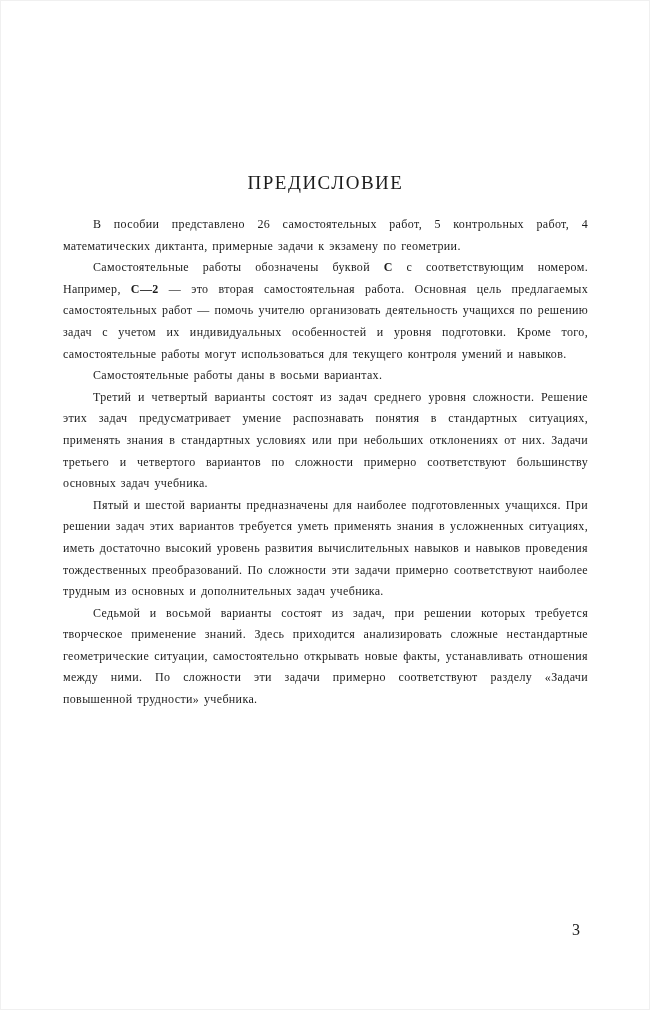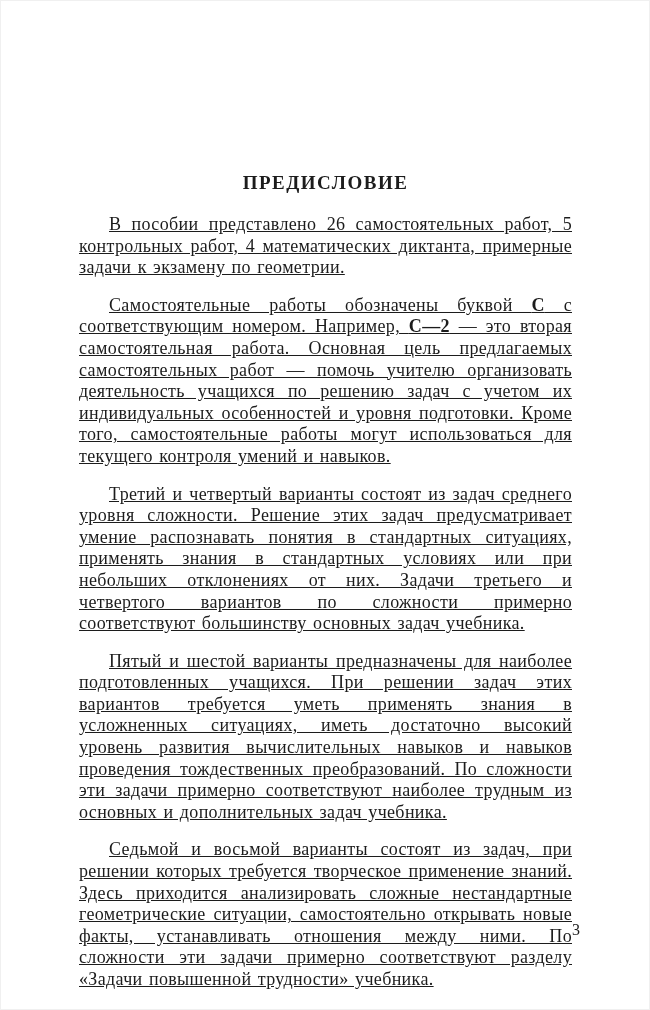--- a/index.html
+++ b/index.html
@@ -21,32 +21,31 @@
   .content {
     position: absolute;
     top: 172px;
     left: 63px;
     width: 525px;
   }
   .title {
     margin: 0 0 20px 0;
     text-align: center;
     font-size: 19px;
-    font-weight: bold;
+    font-weight: normal;
     letter-spacing: 1.5px;
   }
   .paragraphs p {
-    margin: 16px;
-    font-size: 18px;
+    margin: 0;
+    font-size: 12px;
     line-height: 21.6px;
     text-align: justify;
     text-indent: 30px;
     letter-spacing: 0.35px;
     word-spacing: 1.5px;
-    text-decoration: underline;
   }
   .paragraphs p b {
     font-weight: bold;
   }
   .page-number {
     position: absolute;
     top: 921px;
     right: 70px;
     font-size: 16px;
     color: #1c1c1c;
@@ -54,19 +53,20 @@
 </style>
 </head>
 <body>
 
 <div class="page">
   <div class="content">
     <h1 class="title">ПРЕДИСЛОВИЕ</h1>
     <div class="paragraphs">
         <p>В пособии представлено 26 самостоятельных работ, 5 контрольных работ, 4 математических диктанта, примерные задачи к экзамену по геометрии.</p>
         <p>Самостоятельные работы обозначены буквой <b>С</b> с соответствующим номером. Например, <b>С—2</b> — это вторая самостоятельная работа. Основная цель предлагаемых самостоятельных работ — помочь учителю организовать деятельность учащихся по решению задач с учетом их индивидуальных особенностей и уровня подготовки. Кроме того, самостоятельные работы могут использоваться для текущего контроля умений и навыков.</p>
+        <p>Самостоятельные работы даны в восьми вариантах.</p>
         <p>Третий и четвертый варианты состоят из задач среднего уровня сложности. Решение этих задач предусматривает умение распознавать понятия в стандартных ситуациях, применять знания в стандартных условиях или при небольших отклонениях от них. Задачи третьего и четвертого вариантов по сложности примерно соответствуют большинству основных задач учебника.</p>
         <p>Пятый и шестой варианты предназначены для наиболее подготовленных учащихся. При решении задач этих вариантов требуется уметь применять знания в усложненных ситуациях, иметь достаточно высокий уровень развития вычислительных навыков и навыков проведения тождественных преобразований. По сложности эти задачи примерно соответствуют наиболее трудным из основных и дополнительных задач учебника.</p>
         <p>Седьмой и восьмой варианты состоят из задач, при решении которых требуется творческое применение знаний. Здесь приходится анализировать сложные нестандартные геометрические ситуации, самостоятельно открывать новые факты, устанавливать отношения между ними. По сложности эти задачи примерно соответствуют разделу «Задачи повышенной трудности» учебника.</p>
       </div>
   </div>
   <div class="page-number">3</div>
 </div>
 
 </body></html>

